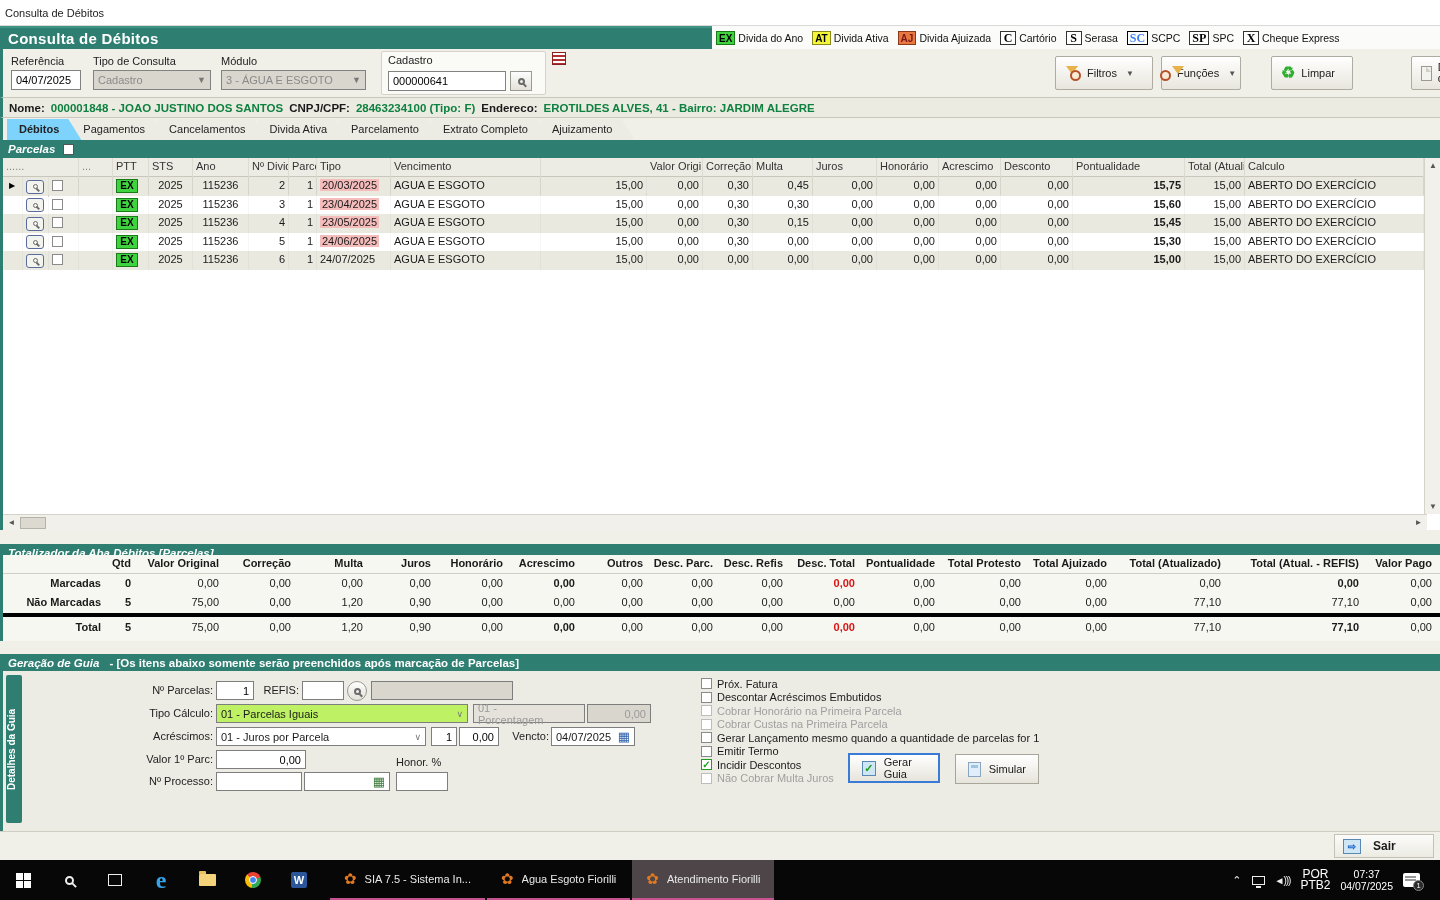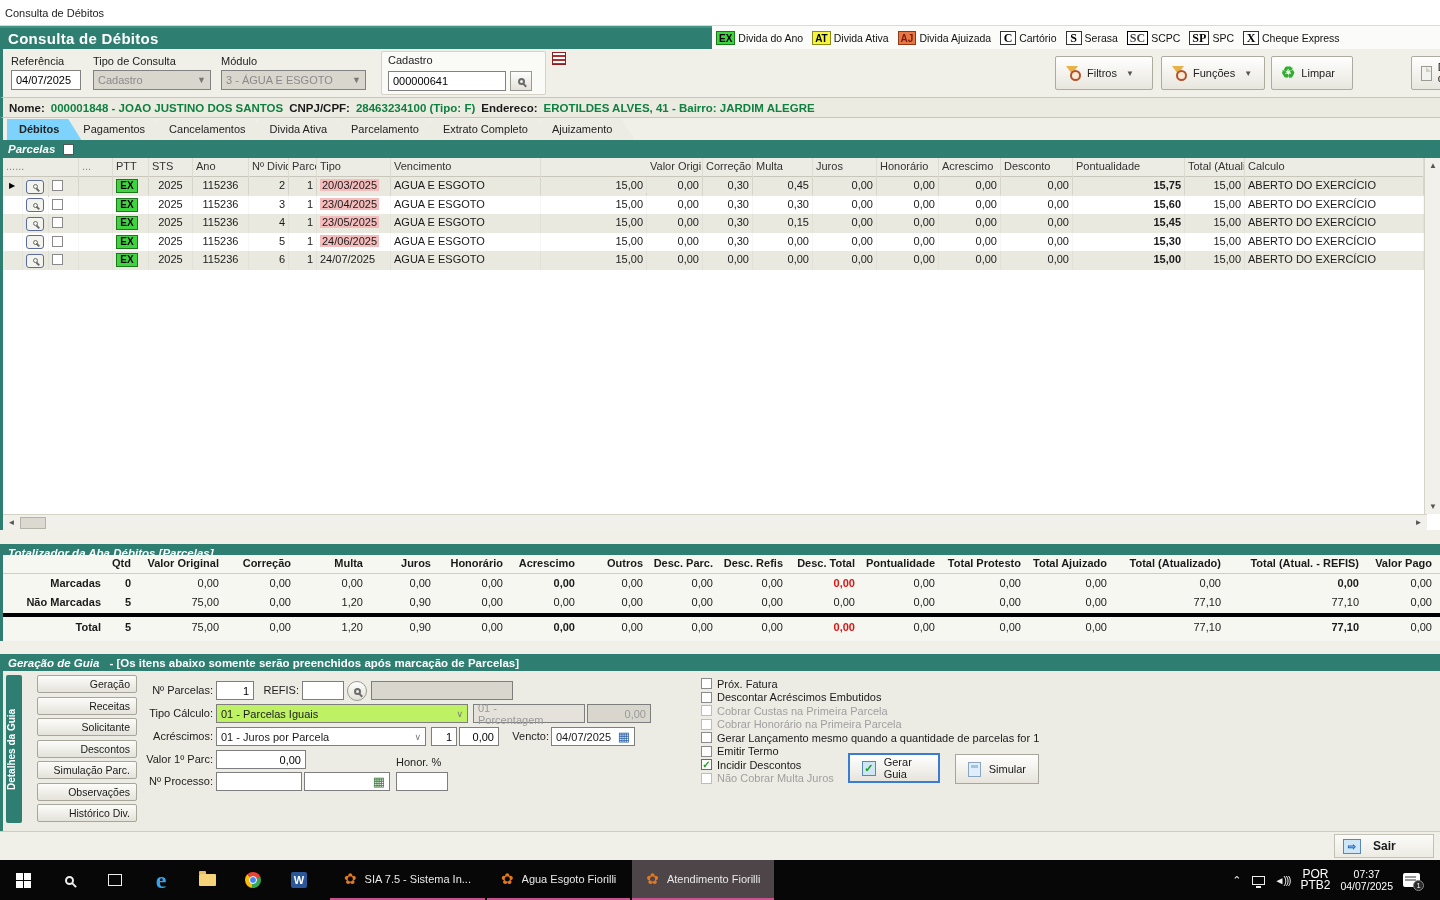--- a/index.html
+++ b/index.html
@@ -173,21 +173,21 @@
         </span>
         <span class="legend-item">
           <span class="lg-badge serif" style="background: rgb(255, 255, 255); color: rgb(0, 0, 0); border-color: rgb(51, 51, 51);">C</span>
           <span class="lg-label">Cartório</span>
         </span>
         <span class="legend-item">
           <span class="lg-badge serif" style="background: rgb(255, 255, 255); color: rgb(0, 0, 0); border-color: rgb(51, 51, 51);">S</span>
           <span class="lg-label">Serasa</span>
         </span>
         <span class="legend-item">
-          <span class="lg-badge serif" style="background: rgb(255, 255, 255); color: #404040; border-color: rgb(0, 0, 0);">SC</span>
+          <span class="lg-badge serif" style="background: rgb(255, 255, 255); color: #3b82f6; border-color: rgb(0, 0, 0);">SC</span>
           <span class="lg-label">SCPC</span>
         </span>
         <span class="legend-item">
           <span class="lg-badge serif" style="background: rgb(255, 255, 255); color: rgb(0, 0, 0); border-color: rgb(51, 51, 51);">SP</span>
           <span class="lg-label">SPC</span>
         </span>
         <span class="legend-item">
           <span class="lg-badge serif" style="background: rgb(255, 255, 255); color: rgb(0, 0, 0); border-color: rgb(51, 51, 51);">X</span>
           <span class="lg-label">Cheque Express</span>
         </span>
@@ -214,21 +214,21 @@
           <span class="mg"></span>
         </span>
     </div>
     <span class="list-ic" style="left:549px;top:3px;position:absolute"></span>
 
     <div class="tool-btn" style="left:1052px;top:7px;width:98px">
       <span class="ic-funnel"></span>
       <span>Filtros</span>
       <span class="arr">▼</span>
     </div>
-    <div class="tool-btn" style="left:1158px;top:7px;width:104px">
+    <div class="tool-btn" style="left:1158px;top:7px;width:80px">
       <span class="ic-funnel"></span>
       <span>Funções</span>
       <span class="arr">▼</span>
     </div>
     <div class="tool-btn" style="left:1268px;top:7px;width:82px">
       <span class="ic-recycle">♻</span>
       <span>Limpar</span>
     </div>
     <div class="tool-btn" style="left:1408px;top:7px;width:88px">
       <span class="ic-page"></span>
@@ -514,29 +514,20 @@
       </div>
     </div>
 
   <div class="ger-title">
     <span>Geração de Guia</span>
     <span class="sub">-   [Os itens abaixo somente serão preenchidos após marcação de Parcelas]</span>
   </div>
 
   <div class="ger-panel">
     <div class="side-tab">Detalhes da Guia</div>
-    <div class="side-btns">
-        <div class="sbtn">Geração</div>
-        <div class="sbtn">Receitas</div>
-        <div class="sbtn">Solicitante</div>
-        <div class="sbtn">Descontos</div>
-        <div class="sbtn">Simulação Parc.</div>
-        <div class="sbtn">Observações</div>
-        <div class="sbtn">Histórico Div.</div>
-      </div>
 
     <span class="glabel" style="left:138px;top:13px;width:72px">Nº Parcelas:</span>
     <input class="gbox" style="left: 213px; top: 10px; width: 38px; text-align: right;" value="1">
     <span class="glabel" style="left:256px;top:13px;width:40px">REFIS:</span>
     <input class="gbox" style="left: 299px; top: 10px; width: 42px;" value="">
     <span class="mini-btn" style="left:344px;top:10px;border-radius:50%;width:20px">
         <span class="mg"></span>
       </span>
     <span class="gbox dis" style="left:368px;top:10px;width:142px"></span>
 
@@ -579,25 +570,25 @@
         <div class="chk-row">
           <span class="chk-box"></span>
           <span>Próx. Fatura</span>
         </div>
         <div class="chk-row">
           <span class="chk-box"></span>
           <span>Descontar Acréscimos Embutidos</span>
         </div>
         <div class="chk-row dis">
           <span class="chk-box"></span>
-          <span>Cobrar Custas na Primeira Parcela</span>
+          <span>Cobrar Honorário na Primeira Parcela</span>
         </div>
         <div class="chk-row dis">
           <span class="chk-box"></span>
-          <span>Cobrar Honorário na Primeira Parcela</span>
+          <span>Cobrar Custas na Primeira Parcela</span>
         </div>
         <div class="chk-row">
           <span class="chk-box"></span>
           <span>Gerar Lançamento mesmo quando a quantidade de parcelas for 1</span>
         </div>
         <div class="chk-row">
           <span class="chk-box"></span>
           <span>Emitir Termo</span>
         </div>
         <div class="chk-row">

